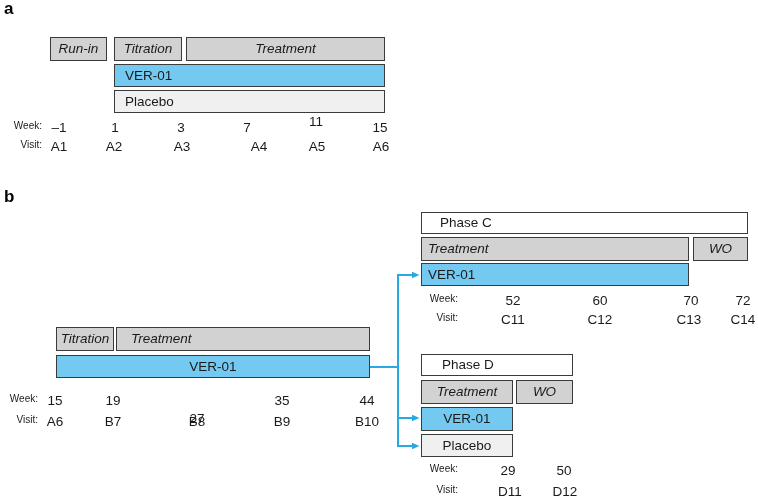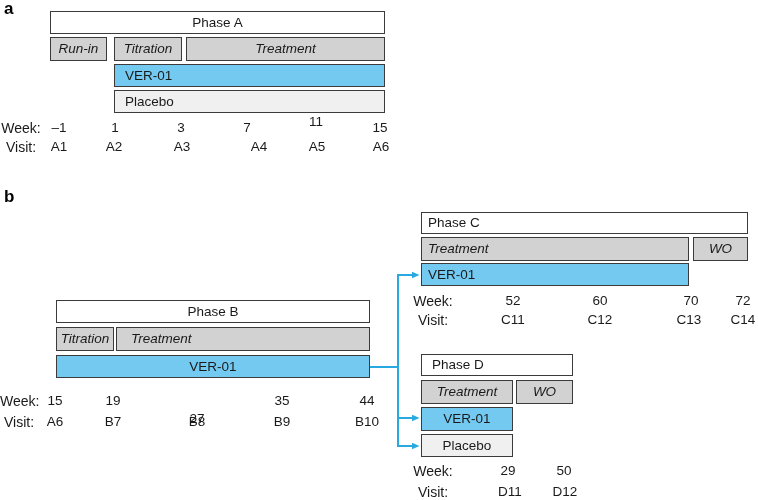--- a/index.html
+++ b/index.html
@@ -16,37 +16,36 @@
   .box.align-left { justify-content:flex-start; }
   .phase   { background:var(--phase-fill, #ffffff); }
   .stage   { background:var(--stage-fill, #d2d2d2);font-style:italic; }
   .drug    { background:var(--drug-fill, #74c9f1); }
   .placebo { background:var(--placebo-fill, #f0f0f0); }
   .tick {
     position:absolute; transform:translateX(-50%);
     font-size:13.5px; line-height:1.05; white-space:nowrap;
   }
   .rowlabel {
-    position:absolute; text-align:center;
-    font-size:14px; line-height:1.05; white-space:nowrap;
+    position:absolute; text-align:right;
+    font-size:10px; line-height:1.05; white-space:nowrap;
   }
   .panel-letter {
     position:absolute; font-weight:bold; font-size:17px; color:#000;
     line-height:1;
   }
   .connector { position:absolute; left:0; top:0; pointer-events:none; }
 </style>
 </head>
 <body>
 
 <div class="canvas">
 
   <div class="panel-letter" style="left:4px; top:0px">a</div>
 
-  <div class="box phase" style="left:50px; top:11px; width:335px; height:23px">Phase A</div>
 
   <div class="box stage" style="left:50px; top:37px; width:57px; height:24px">Run-in</div>
   <div class="box stage" style="left:114px; top:37px; width:68px; height:24px">Titration</div>
   <div class="box stage" style="left:186px; top:37px; width:199px; height:24px">Treatment</div>
 
   <div class="box drug align-left" style="left:114px; top:64px; width:271px; height:23px; padding-left:10px">VER-01</div>
   <div class="box placebo align-left" style="left:114px; top:90px; width:271px; height:23px; padding-left:10px">Placebo</div>
 
   <span class="rowlabel" style="left:0px; top:121px; width:42px">Week:</span>
   <span class="tick" style="left:59px;  top:121px">–1</span>
@@ -59,57 +58,56 @@
   <span class="rowlabel" style="left:0px; top:140px; width:42px">Visit:</span>
   <span class="tick" style="left:59px;  top:140px">A1</span>
   <span class="tick" style="left:114px; top:140px">A2</span>
   <span class="tick" style="left:182px; top:140px">A3</span>
   <span class="tick" style="left:259px; top:140px">A4</span>
   <span class="tick" style="left:317px; top:140px">A5</span>
   <span class="tick" style="left:381px; top:140px">A6</span>
 
   <div class="panel-letter" style="left:4px; top:188px">b</div>
 
-  <div class="box phase" style="left:56px; top:300px; width:314px; height:23px">Phase B</div>
   <div class="box stage" style="left:56px; top:327px; width:58px; height:24px">Titration</div>
   <div class="box stage align-left" style="left:116px; top:327px; width:254px; height:24px; padding-left:14px">Treatment</div>
   <div class="box drug" style="left:56px; top:355px; width:314px; height:23px">VER-01</div>
 
   <span class="rowlabel" style="left:0px; top:394px; width:38px">Week:</span>
   <span class="tick" style="left:55px;  top:394px">15</span>
   <span class="tick" style="left:113px; top:394px">19</span>
   <span class="tick" style="left:197px; top:412px">27</span>
   <span class="tick" style="left:282px; top:394px">35</span>
   <span class="tick" style="left:367px; top:394px">44</span>
 
   <span class="rowlabel" style="left:0px; top:415px; width:38px">Visit:</span>
   <span class="tick" style="left:55px;  top:415px">A6</span>
   <span class="tick" style="left:113px; top:415px">B7</span>
   <span class="tick" style="left:197px; top:415px">B8</span>
   <span class="tick" style="left:282px; top:415px">B9</span>
   <span class="tick" style="left:367px; top:415px">B10</span>
 
-  <div class="box phase align-left" style="left:421px; top:212px; width:327px; height:22px; padding-left:6px">Phase C</div>
+  <div class="box phase align-left" style="left:421px; top:212px; width:327px; height:22px; padding-left:18px">Phase C</div>
   <div class="box stage align-left" style="left:421px; top:237px; width:268px; height:24px; padding-left:6px">Treatment</div>
   <div class="box stage" style="left:693px; top:237px; width:55px; height:24px">WO</div>
   <div class="box drug align-left" style="left:421px; top:263px; width:268px; height:23px; padding-left:6px">VER-01</div>
 
   <span class="rowlabel" style="left:408px; top:294px; width:50px">Week:</span>
   <span class="tick" style="left:513px; top:294px">52</span>
   <span class="tick" style="left:600px; top:294px">60</span>
   <span class="tick" style="left:691px; top:294px">70</span>
   <span class="tick" style="left:743px; top:294px">72</span>
 
   <span class="rowlabel" style="left:408px; top:313px; width:50px">Visit:</span>
   <span class="tick" style="left:513px; top:313px">C11</span>
   <span class="tick" style="left:600px; top:313px">C12</span>
   <span class="tick" style="left:689px; top:313px">C13</span>
   <span class="tick" style="left:743px; top:313px">C14</span>
 
-  <div class="box phase align-left" style="left:421px; top:354px; width:152px; height:22px; padding-left:10px">Phase D</div>
+  <div class="box phase align-left" style="left:421px; top:354px; width:152px; height:22px; padding-left:20px">Phase D</div>
   <div class="box stage" style="left:421px; top:380px; width:92px; height:24px">Treatment</div>
   <div class="box stage" style="left:516px; top:380px; width:57px; height:24px">WO</div>
   <div class="box drug" style="left:421px; top:407px; width:92px; height:24px">VER-01</div>
   <div class="box placebo" style="left:421px; top:434px; width:92px; height:23px">Placebo</div>
 
   <span class="rowlabel" style="left:408px; top:464px; width:50px">Week:</span>
   <span class="tick" style="left:508px; top:464px">29</span>
   <span class="tick" style="left:564px; top:464px">50</span>
 
   <span class="rowlabel" style="left:408px; top:485px; width:50px">Visit:</span>

